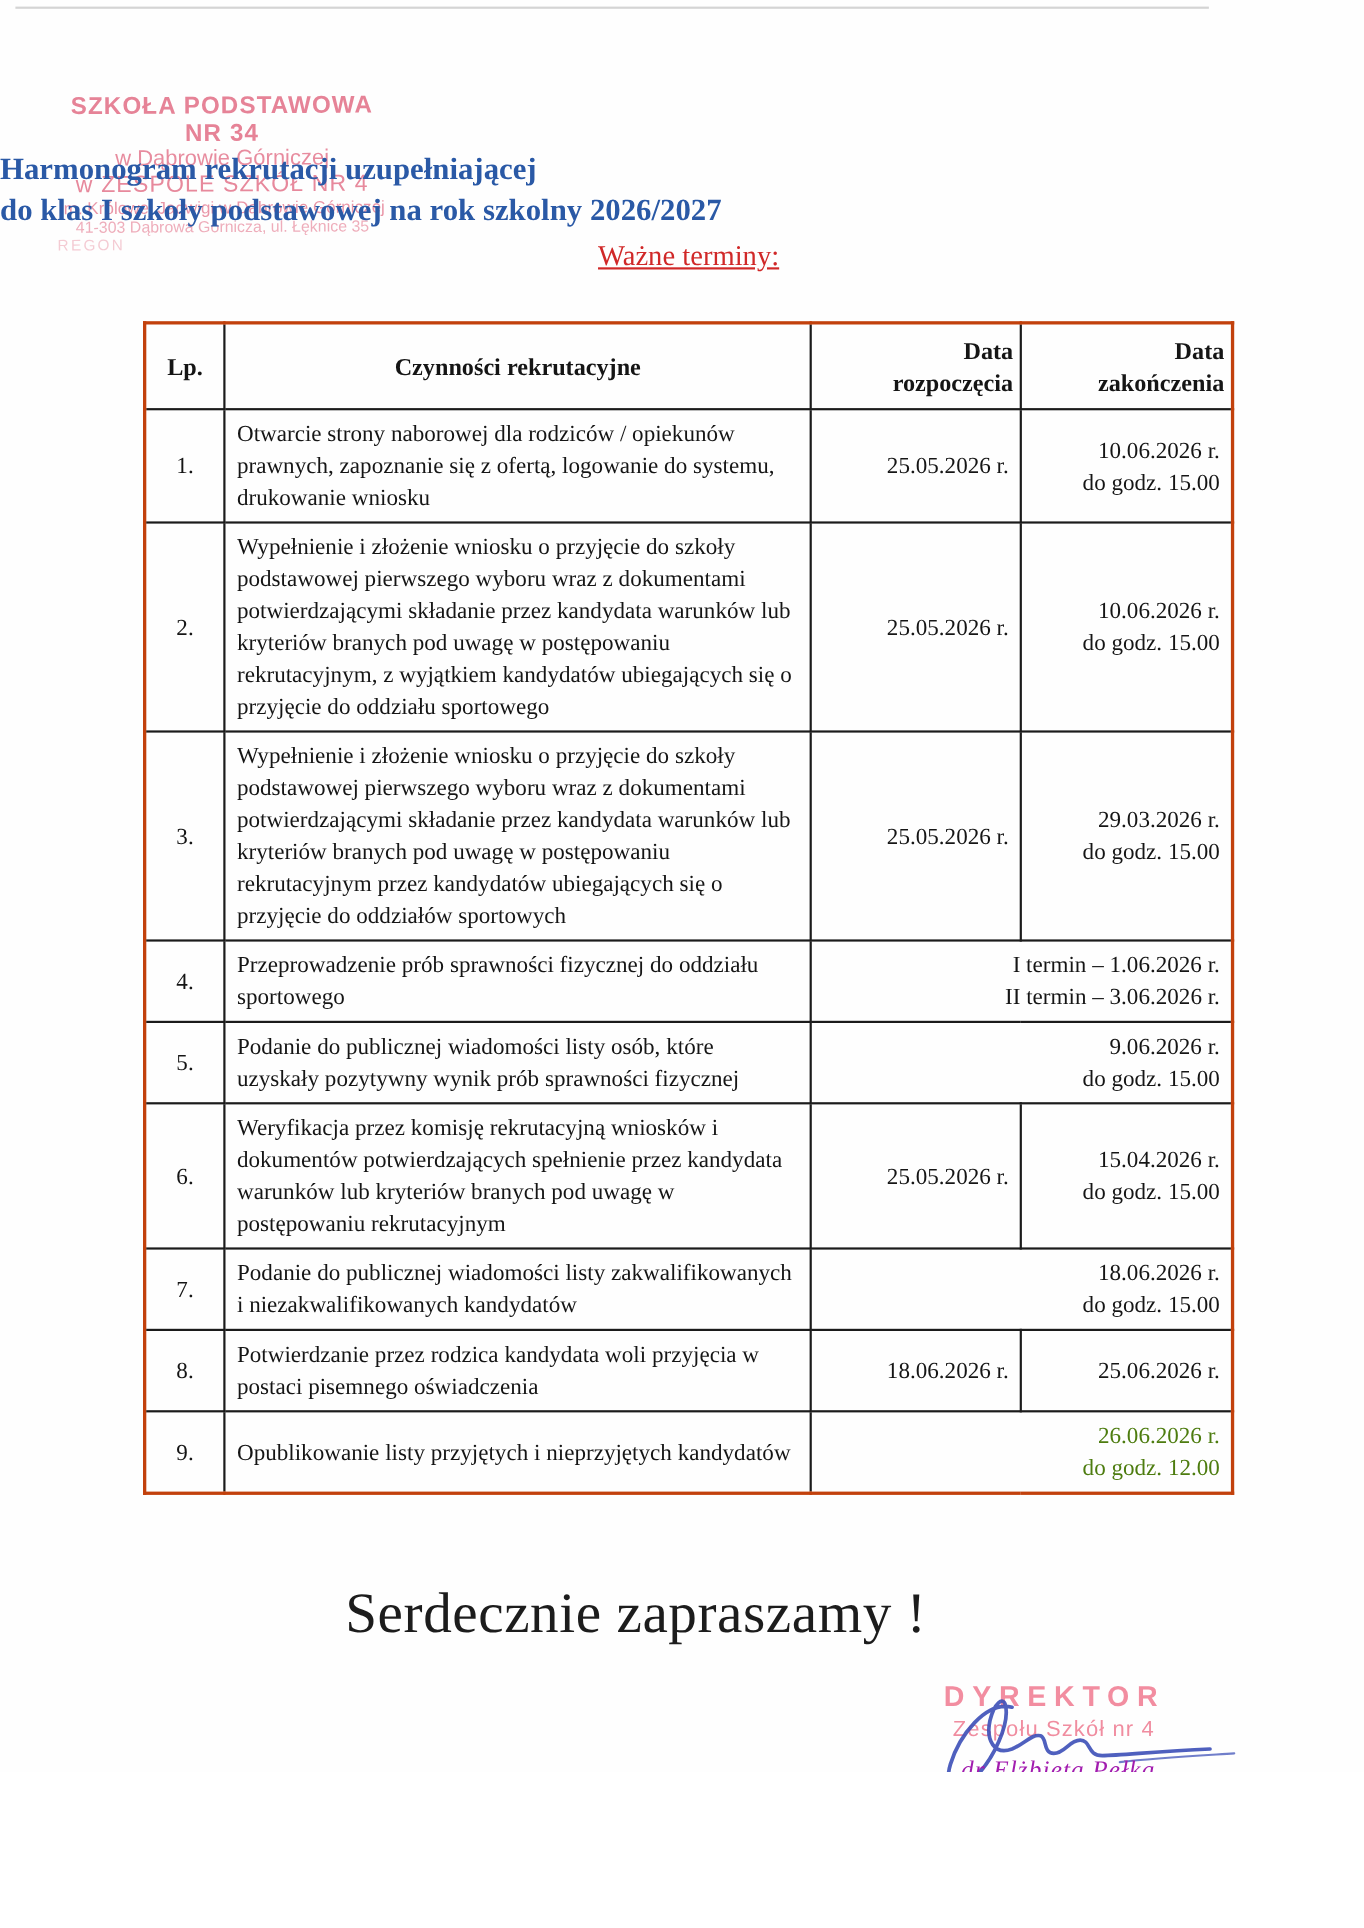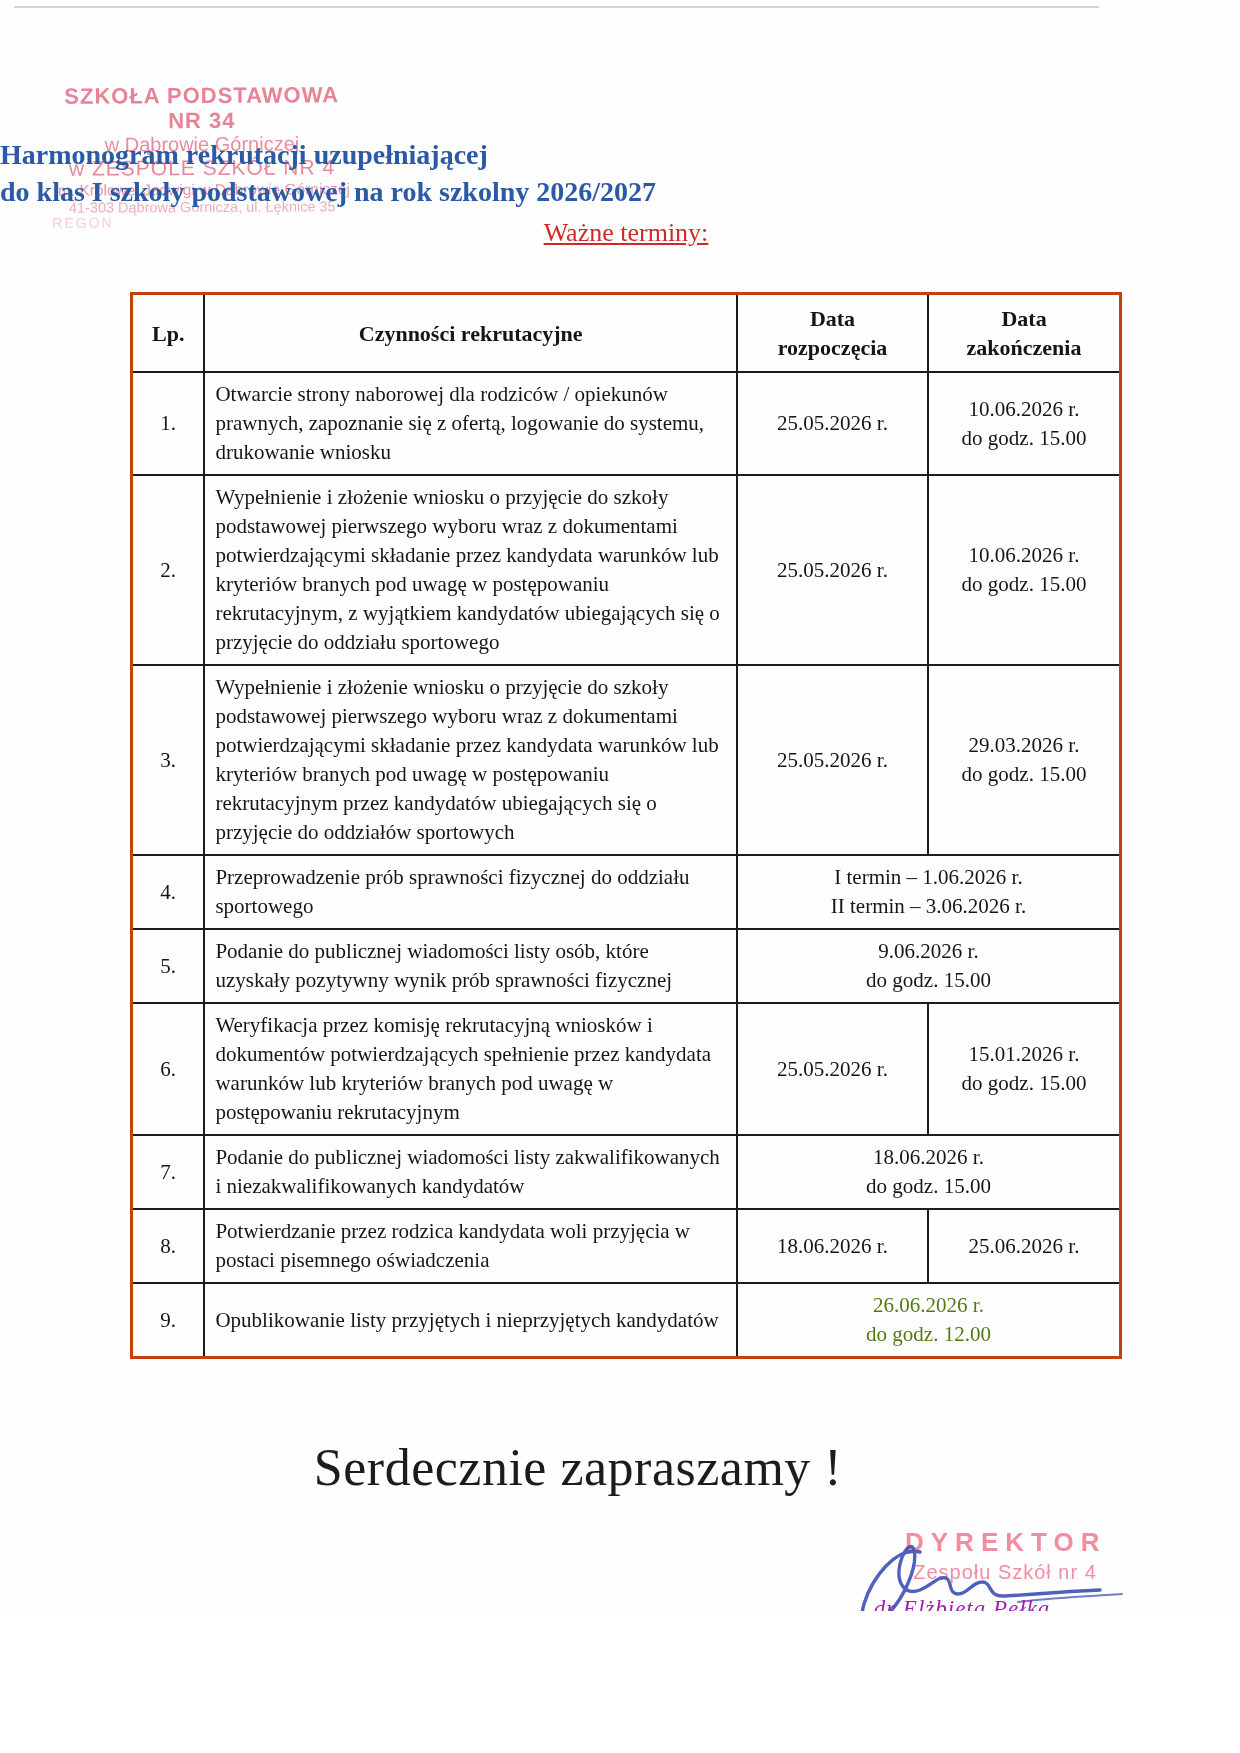--- a/index.html
+++ b/index.html
@@ -52,33 +52,33 @@
   }
   table.sched th,table.sched td{
     border:2px solid #1b1b1b;
     padding:7px 10px;
     vertical-align:middle;
   }
   table.sched{border:3px solid #c2410c;}
   th.c-no,td.c-no{width:55px;text-align:center;}
   th.c-act{width:575px;text-align:center;}
   td.c-act{text-align:left;padding-left:14px;padding-right:16px;}
-  th.c-date,td.c-date{width:181px;text-align:center;white-space:pre-line;}
+  th.c-date,td.c-date{width:181px;text-align:right;white-space:pre-line;}
   table.sched th{font-weight:bold;font-size:22px;white-space:pre-line;padding:9px 6px;}
   td.red-date{color:#4d7c0f;}
   
   .closing{
     position:absolute;left:0;top:1438px;width:1156px;
     text-align:center;font-size:52px;color:#1c1c1c;letter-spacing:.5px;
   }
   
   .stamp-director{
     position:absolute;left:858px;top:1528px;width:200px;
     font-family:"Liberation Sans","DejaVu Sans",sans-serif;
-    color:#f2889c;text-align:center;line-height:1.15;margin-left:47px;
+    color:#f2889c;text-align:center;line-height:1.15;
   }
   .stamp-director .role{font-size:26px;font-weight:bold;letter-spacing:7px;opacity:.95;}
   .stamp-director .org{font-size:20px;letter-spacing:1px;opacity:.9;margin-top:3px;color:#ef8196;}
   .sig-svg{position:absolute;left:800px;top:1538px;width:360px;height:100px;}
   .sig-name{
     position:absolute;left:852px;top:1596px;width:220px;
     font-style:italic;font-size:23px;color:#a21caf;text-align:center;
     letter-spacing:1px;
   }
 </style>
@@ -150,21 +150,21 @@
           <tr>
             <td class="c-no">5.</td>
             <td class="c-act">Podanie do publicznej wiadomości listy osób, które uzyskały pozytywny wynik prób sprawności fizycznej</td>
             <td class="c-date" colspan="2">9.06.2026 r.
 do godz. 15.00</td>
           </tr>
           <tr>
             <td class="c-no">6.</td>
             <td class="c-act">Weryfikacja przez komisję rekrutacyjną wniosków i dokumentów potwierdzających spełnienie przez kandydata warunków lub kryteriów branych pod uwagę w postępowaniu rekrutacyjnym</td>
             <td class="c-date">25.05.2026 r.</td>
-            <td class="c-date">15.01.2026 r.
+            <td class="c-date">15.04.2026 r.
 do godz. 15.00</td>
           </tr>
           <tr>
             <td class="c-no">7.</td>
             <td class="c-act">Podanie do publicznej wiadomości listy zakwalifikowanych i niezakwalifikowanych kandydatów</td>
             <td class="c-date" colspan="2">18.06.2026 r.
 do godz. 15.00</td>
           </tr>
           <tr>
             <td class="c-no">8.</td>

